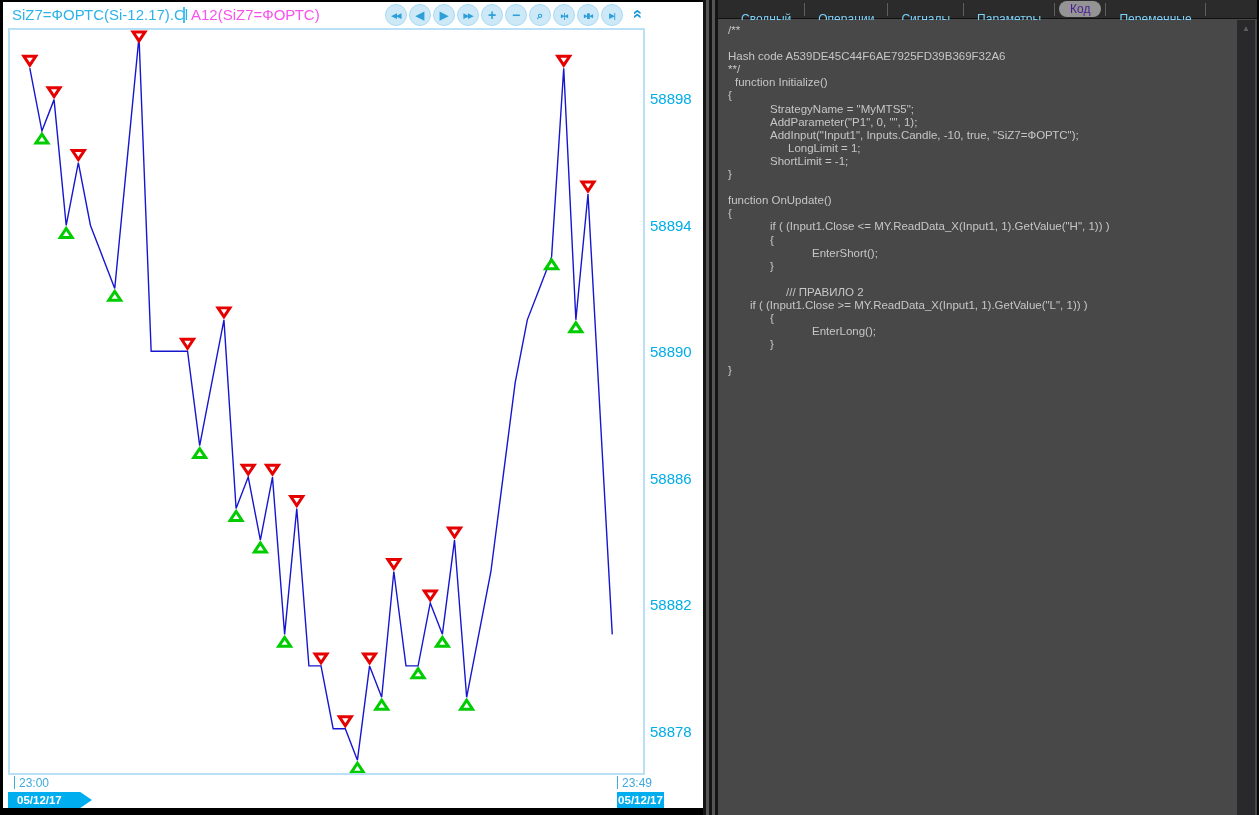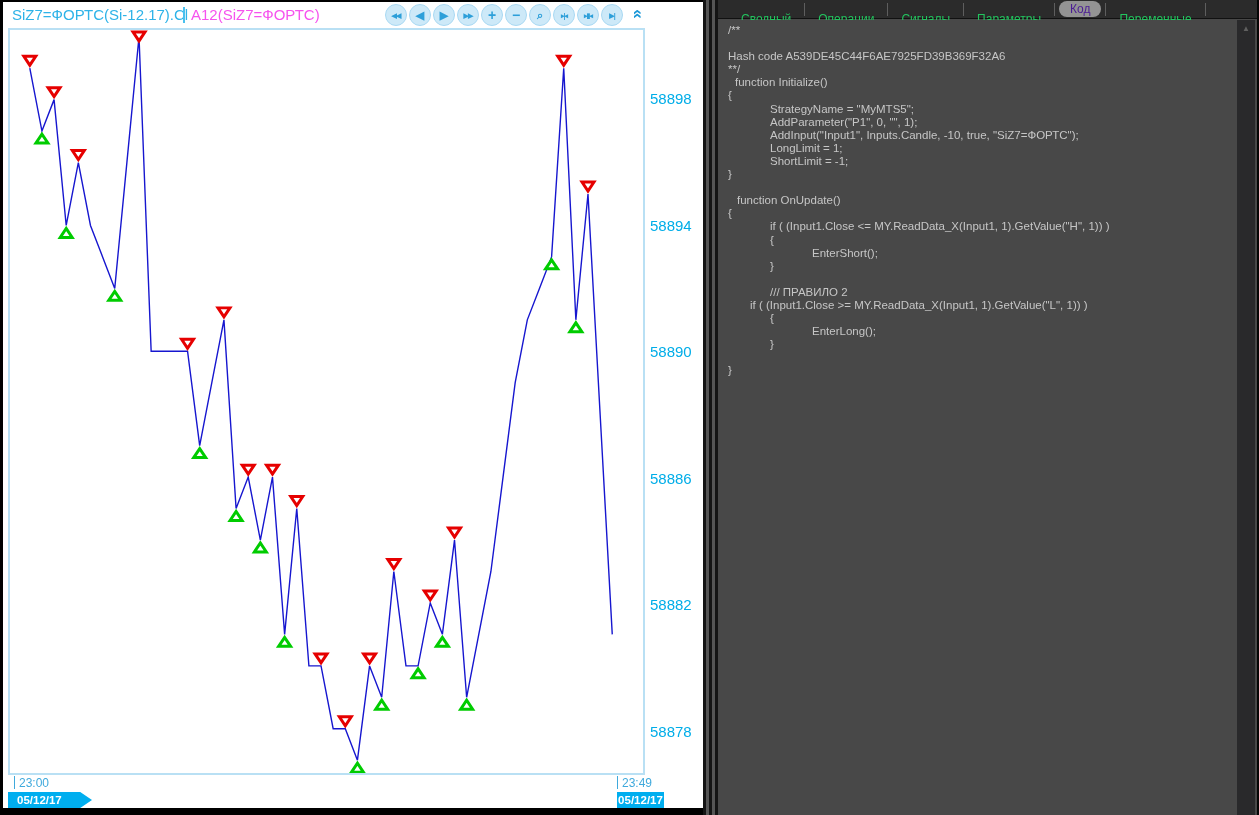--- a/index.html
+++ b/index.html
@@ -43,21 +43,21 @@
   
   .splitter{position:absolute;left:703px;top:0;width:15px;height:815px;background:#141414;cursor:col-resize;}
   .splitter .ridge{position:absolute;top:0;width:3px;height:815px;background:#555;}
   .splitter .ridge:first-child{left:3px;}
   .splitter .ridge:last-child{left:9px;}
 
   
   .right-panel{position:absolute;left:718px;top:0;width:539px;height:815px;background:#484848;}
   .tabbar{position:absolute;left:0;top:0;width:539px;height:19px;background:#2b2b2b;
     border-bottom:1px solid #111;display:flex;align-items:center;padding-left:10px;box-sizing:border-box;}
-  .tab{font-size:12px;color:#22c55e;padding:0 13px;cursor:pointer;white-space:nowrap;margin-top:20px;}
+  .tab{font-size:12px;color:#7dd3fc;padding:0 13px;cursor:pointer;white-space:nowrap;margin-top:20px;}
   .tab.active{background:#949494;color:#4c1d95;border-radius:8px;padding:1px 11px;margin:0 4px;}
   .tab-sep{width:1px;height:13px;background:#5e5e5e;}
 
   .code-wrap{position:absolute;left:0;top:20px;width:539px;height:795px;background:#484848;overflow:hidden;}
   .code-lines{position:absolute;left:0;top:4px;width:510px;}
   .codeline{font-size:11.5px;color:#c6c6c6;line-height:13.1px;min-height:13.1px;white-space:nowrap;}
   .vscroll{position:absolute;right:2px;top:0;width:18px;height:795px;background:#29292b;cursor:pointer;}
   .scroll-up-arrow{position:absolute;left:0;top:4px;width:18px;text-align:center;
     font-size:8px;color:#606060;}
   .edge-right{position:absolute;left:1257px;top:0;width:2px;height:815px;background:#050505;}
@@ -195,32 +195,32 @@
       <div class="code-lines" id="code-lines">
           <div class="codeline" style="padding-left: 10px;">/**</div>
           <div class="codeline" style="padding-left: 10px;"></div>
           <div class="codeline" style="padding-left: 10px;">Hash code A539DE45C44F6AE7925FD39B369F32A6</div>
           <div class="codeline" style="padding-left: 10px;">**/</div>
           <div class="codeline" style="padding-left: 10px; margin-left: 7px;">function Initialize()</div>
           <div class="codeline" style="padding-left: 10px;">{</div>
           <div class="codeline" style="padding-left: 52px;">StrategyName = "MyMTS5";</div>
           <div class="codeline" style="padding-left: 52px;">AddParameter("P1", 0, "", 1);</div>
           <div class="codeline" style="padding-left: 52px;">AddInput("Input1", Inputs.Candle, -10, true, "SiZ7=ФОРТС");</div>
-          <div class="codeline" style="padding-left: 52px;">LongLimit = 1;</div>
+          <div class="codeline" style="padding-left: 70px;">LongLimit = 1;</div>
           <div class="codeline" style="padding-left: 52px;">ShortLimit = -1;</div>
           <div class="codeline" style="padding-left: 10px;">}</div>
           <div class="codeline" style="padding-left: 10px;"></div>
-          <div class="codeline" style="padding-left: 19px;">function OnUpdate()</div>
+          <div class="codeline" style="padding-left: 10px;">function OnUpdate()</div>
           <div class="codeline" style="padding-left: 10px;">{</div>
           <div class="codeline" style="padding-left: 52px;">if ( (Input1.Close &lt;= MY.ReadData_X(Input1, 1).GetValue("H", 1)) )</div>
           <div class="codeline" style="padding-left: 52px;">{</div>
           <div class="codeline" style="padding-left: 94px;">EnterShort();</div>
           <div class="codeline" style="padding-left: 52px;">}</div>
           <div class="codeline" style="padding-left: 10px;"></div>
-          <div class="codeline" style="padding-left: 52px;">/// ПРАВИЛО 2</div>
+          <div class="codeline" style="padding-left: 68px;">/// ПРАВИЛО 2</div>
           <div class="codeline" style="padding-left: 32px;">if ( (Input1.Close &gt;= MY.ReadData_X(Input1, 1).GetValue("L", 1)) )</div>
           <div class="codeline" style="padding-left: 52px;">{</div>
           <div class="codeline" style="padding-left: 94px;">EnterLong();</div>
           <div class="codeline" style="padding-left: 52px;">}</div>
           <div class="codeline" style="padding-left: 10px;"></div>
           <div class="codeline" style="padding-left: 10px;">}</div>
         </div>
       <div class="vscroll">
         <div class="scroll-up-arrow">▲</div>
       </div>

